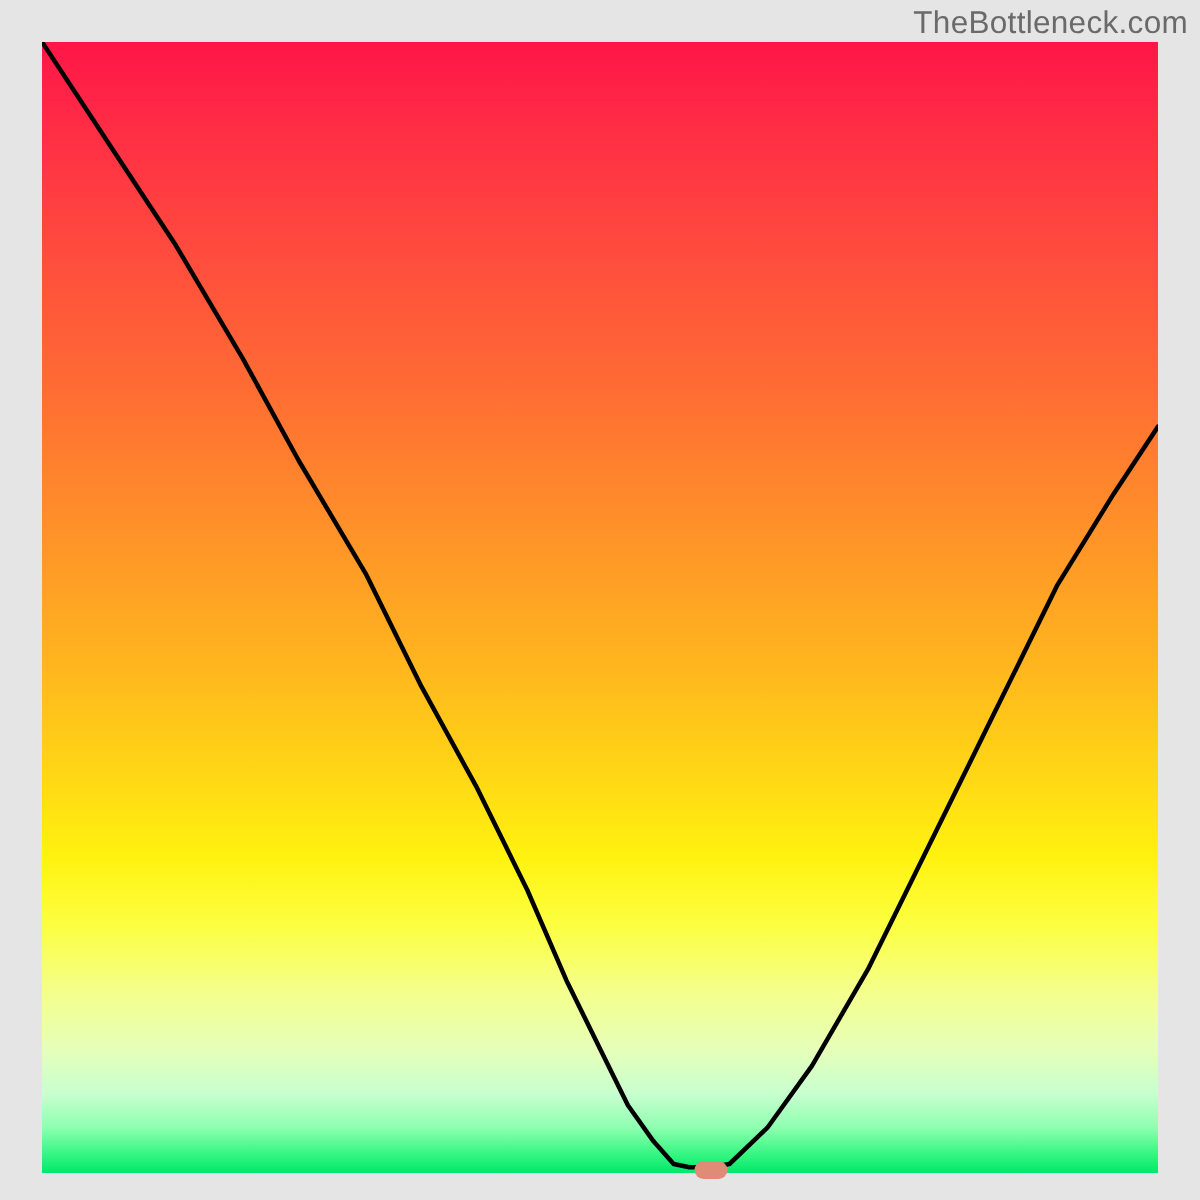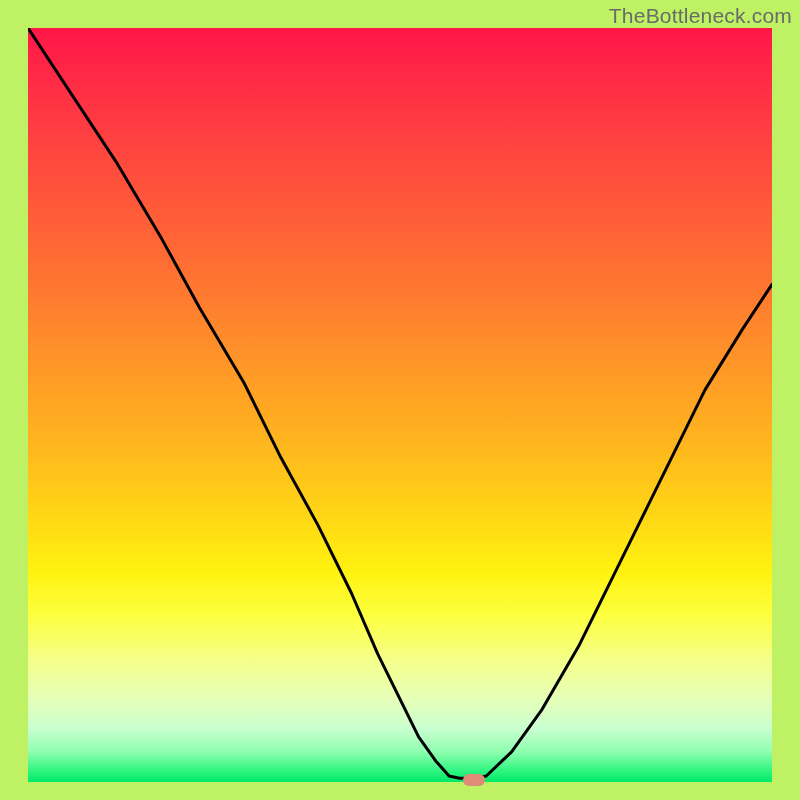--- a/index.html
+++ b/index.html
@@ -10,21 +10,21 @@
     background: #000;
     overflow: hidden;
     font-family: Arial, Helvetica, sans-serif;
   }
   .frame {
     position: absolute;
     left: 0;
     top: 0;
     width: 800px;
     height: 800px;
-    background: #bef264;
+    background: #e5e5e5;
   }
   .plot-area {
     position: absolute;
     left: 28px;
     top: 28px;
     width: 744px;
     height: 754px;
     
     background: linear-gradient(
       to bottom,

